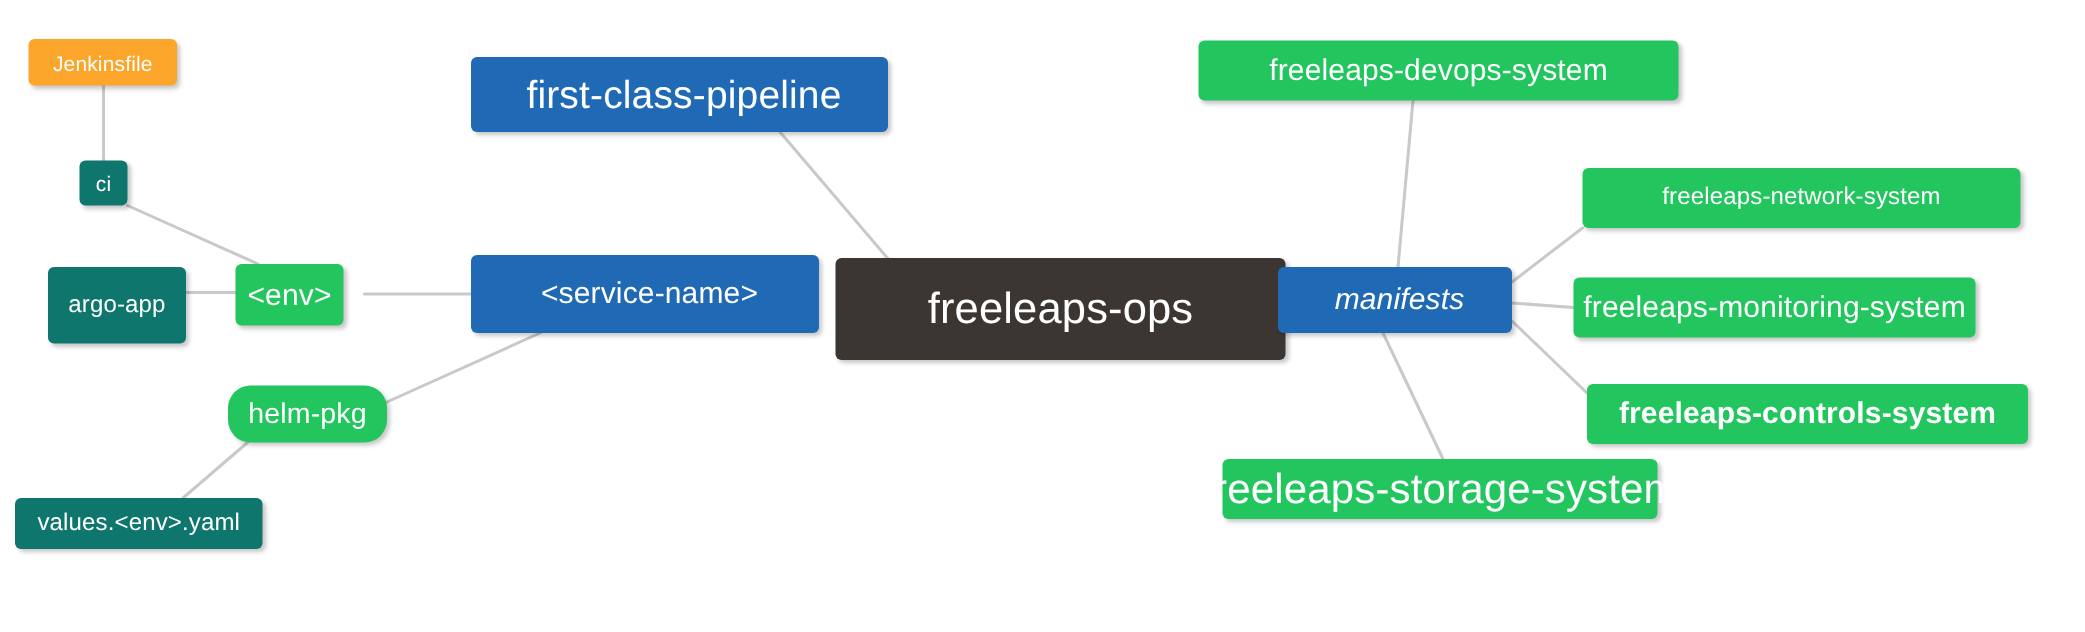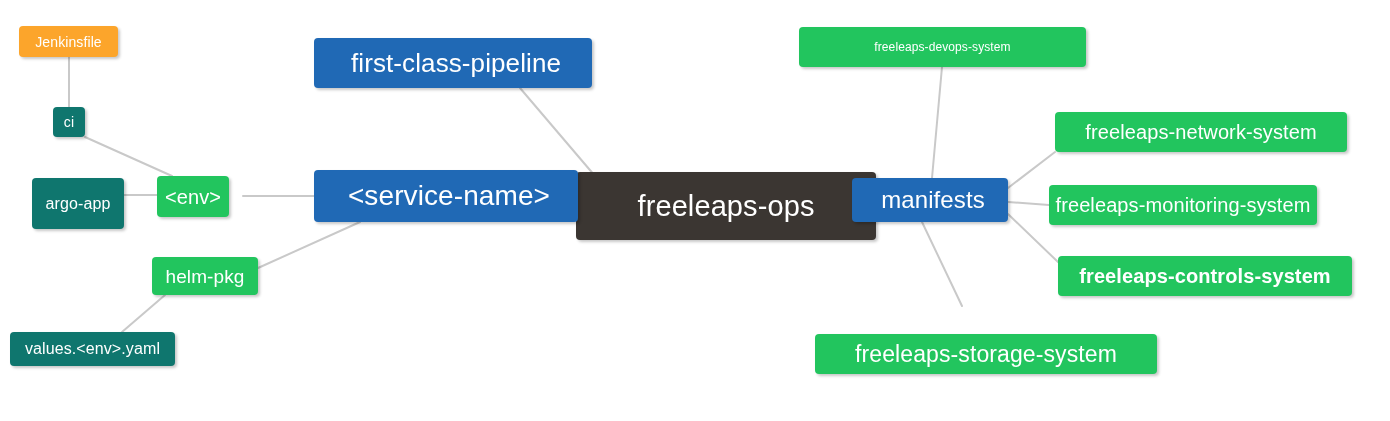--- a/index.html
+++ b/index.html
@@ -58,29 +58,29 @@
       <line x1="157" y1="195" x2="124" y2="195" stroke="#c9c9c9" stroke-width="2" stroke-linecap="round"></line>
       <line x1="69" y1="107" x2="69" y2="57" stroke="#c9c9c9" stroke-width="2" stroke-linecap="round"></line>
       <line x1="165" y1="295" x2="122" y2="332" stroke="#c9c9c9" stroke-width="2" stroke-linecap="round"></line>
       <line x1="932" y1="178" x2="942" y2="67" stroke="#c9c9c9" stroke-width="2" stroke-linecap="round"></line>
       <line x1="1008" y1="188" x2="1055" y2="152" stroke="#c9c9c9" stroke-width="2" stroke-linecap="round"></line>
       <line x1="1008" y1="202" x2="1049" y2="205" stroke="#c9c9c9" stroke-width="2" stroke-linecap="round"></line>
       <line x1="1008" y1="214" x2="1058" y2="262" stroke="#c9c9c9" stroke-width="2" stroke-linecap="round"></line>
       <line x1="922" y1="222" x2="962" y2="306" stroke="#c9c9c9" stroke-width="2" stroke-linecap="round"></line>
     </svg>
   <div id="node-layer">
-      <div class="node n-root" style="left: 576px; top: 172px; width: 300px; height: 68px; font-size: 29px;">freeleaps-ops</div>
-      <div class="node n-blue" style="left: 314px; top: 170px; width: 264px; height: 52px; font-size: 28px;">&lt;service-name&gt;</div>
+      <div class="node n-root" style="left: 557px; top: 172px; width: 300px; height: 68px; font-size: 29px;">freeleaps-ops</div>
+      <div class="node n-blue" style="left: 314px; top: 170px; width: 232px; height: 52px; font-size: 20px;">&lt;service-name&gt;</div>
       <div class="node n-blue" style="left: 314px; top: 38px; width: 278px; height: 50px; font-size: 26px;">first-class-pipeline</div>
-      <div class="node n-blue" style="left: 852px; top: 178px; width: 156px; height: 44px; font-size: 24px;">manifests</div>
+      <div class="node n-blue" style="left: 852px; top: 178px; width: 156px; height: 44px; font-size: 20px; font-style: italic;">manifests</div>
       <div class="node n-green" style="left: 157px; top: 176px; width: 72px; height: 41px; font-size: 20px;">&lt;env&gt;</div>
-      <div class="node n-green" style="left: 152px; top: 257px; width: 106px; height: 38px; font-size: 19px;">helm-pkg</div>
+      <div class="node n-green" style="left: 152px; top: 257px; width: 106px; height: 38px; font-size: 19px; border-radius: 15px;">helm-pkg</div>
       <div class="node n-red" style="left: 53px; top: 107px; width: 32px; height: 30px; font-size: 14px;">ci</div>
       <div class="node n-orange" style="left: 19px; top: 26px; width: 99px; height: 31px; font-size: 14px;">Jenkinsfile</div>
       <div class="node n-red" style="left: 32px; top: 178px; width: 92px; height: 51px; font-size: 16px;">argo-app</div>
       <div class="node n-red" style="left: 10px; top: 332px; width: 165px; height: 34px; font-size: 16px; text-align: center;">values.&lt;env&gt;.yaml</div>
-      <div class="node n-green" style="left: 799px; top: 27px; width: 287px; height: 40px; font-size: 12px;">freeleaps-devops-system</div>
-      <div class="node n-green" style="left: 1055px; top: 112px; width: 292px; height: 40px; font-size: 20px;">freeleaps-network-system</div>
+      <div class="node n-green" style="left: 799px; top: 27px; width: 320px; height: 40px; font-size: 20px;">freeleaps-devops-system</div>
+      <div class="node n-green" style="left: 1055px; top: 112px; width: 292px; height: 40px; font-size: 16px;">freeleaps-network-system</div>
       <div class="node n-green" style="left: 1049px; top: 185px; width: 268px; height: 40px; font-size: 20px;">freeleaps-monitoring-system</div>
       <div class="node n-green" style="left: 1058px; top: 256px; width: 294px; height: 40px; font-size: 20px; font-weight: bold;">freeleaps-controls-system</div>
-      <div class="node n-green" style="left: 815px; top: 306px; width: 342px; height: 40px; font-size: 23px; margin-top: 28px;">freeleaps-storage-system</div>
+      <div class="node n-green" style="left: 815px; top: 306px; width: 290px; height: 40px; font-size: 28px;">freeleaps-storage-system</div>
     </div>
 </div>
 
 </body></html>

